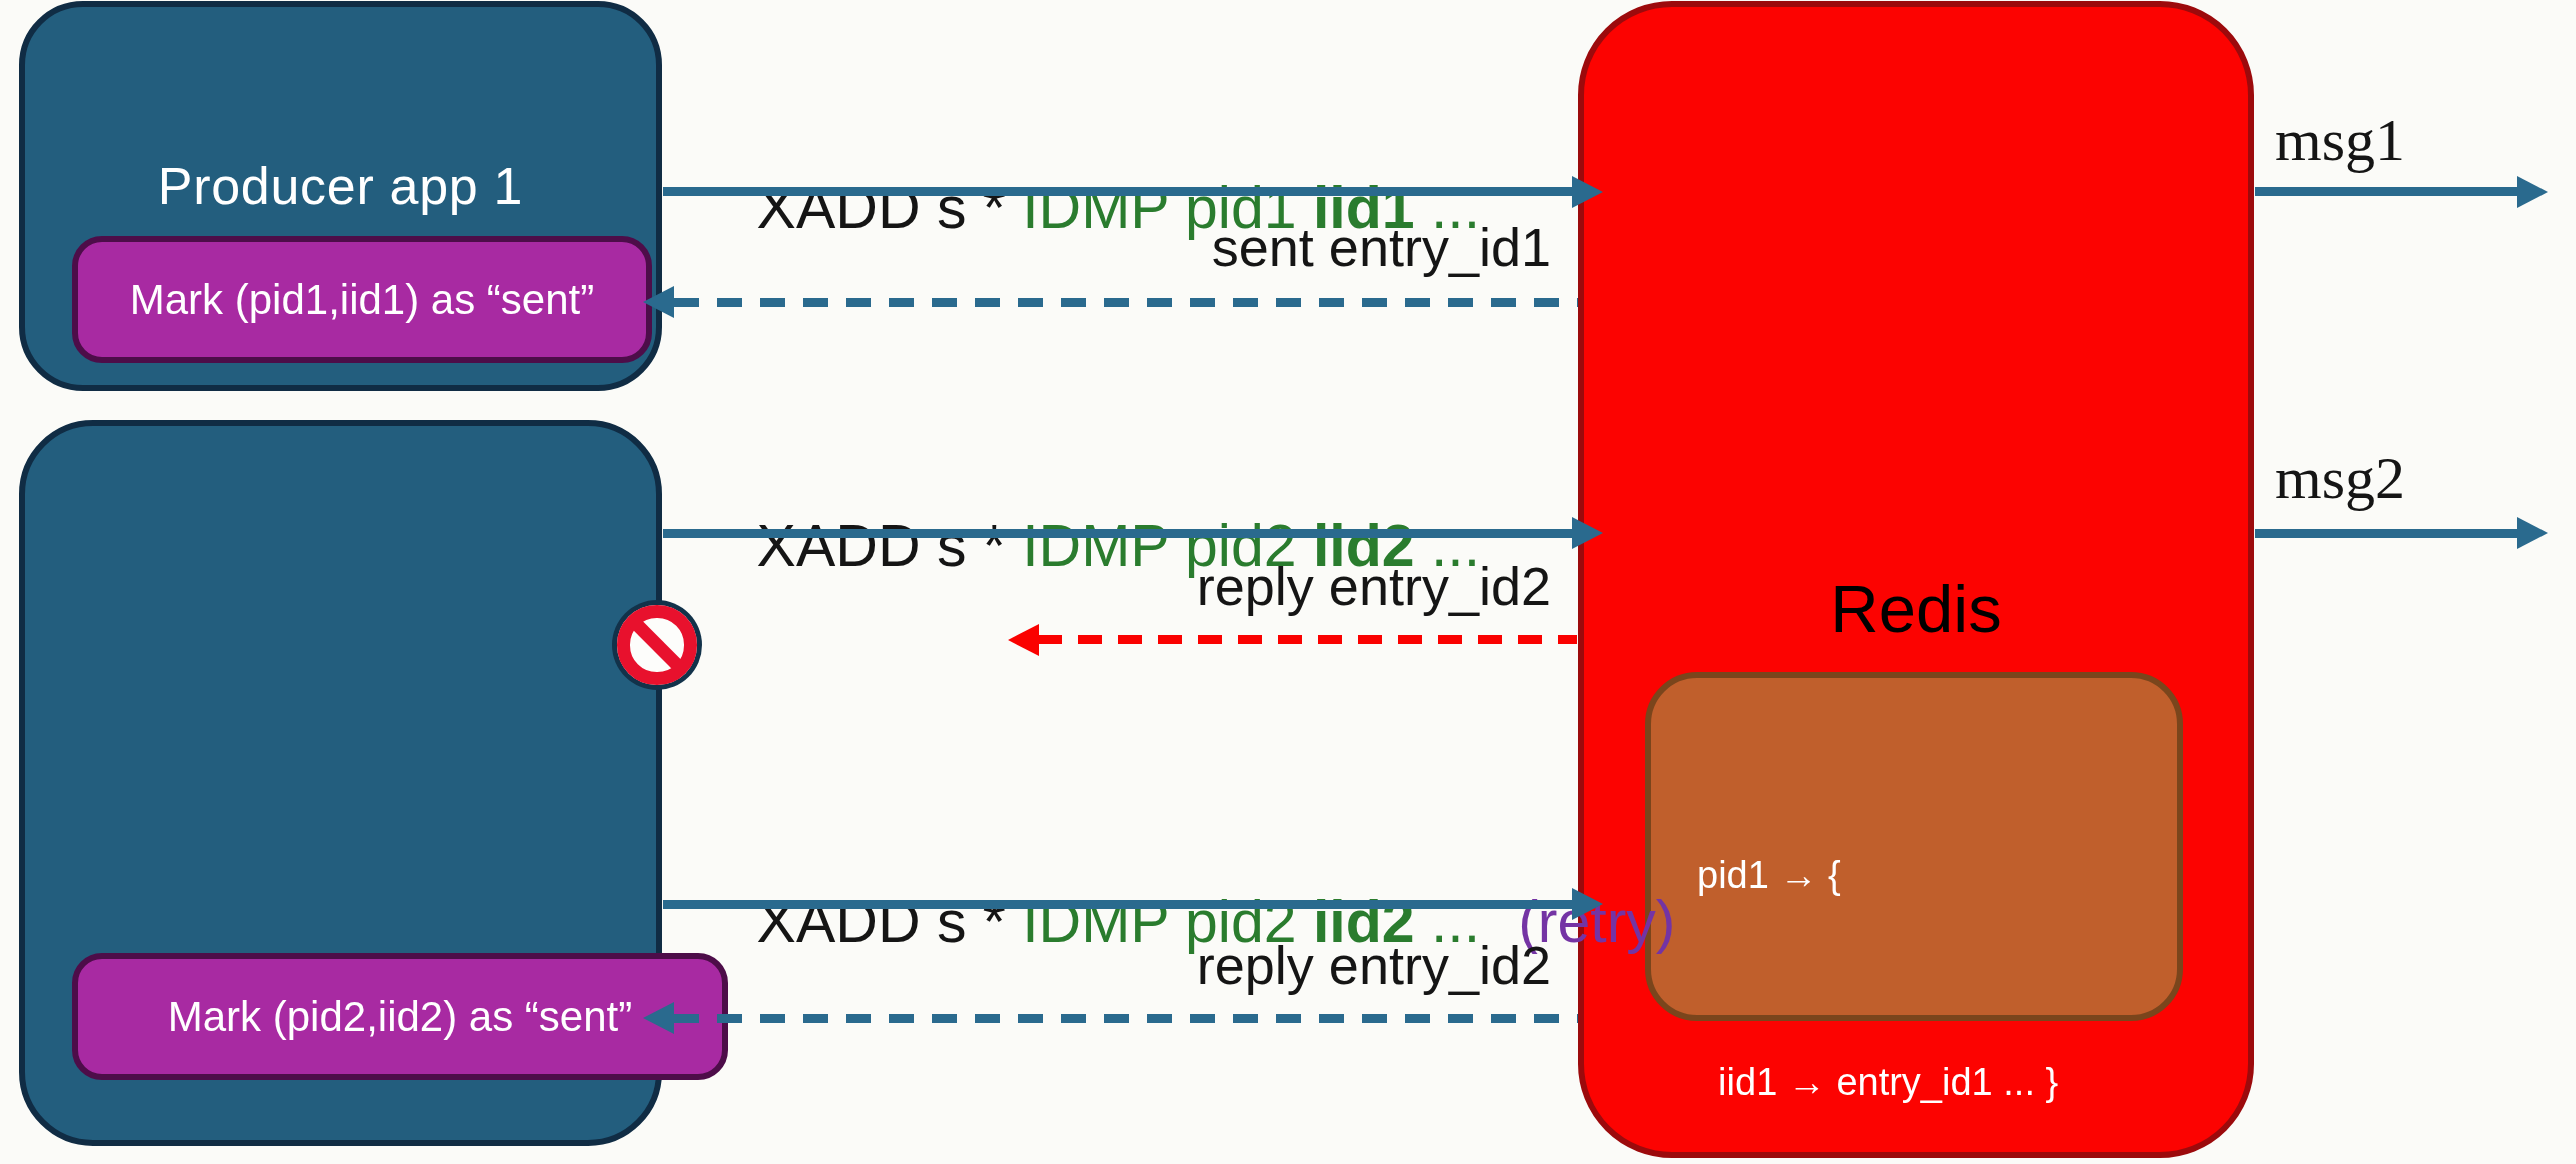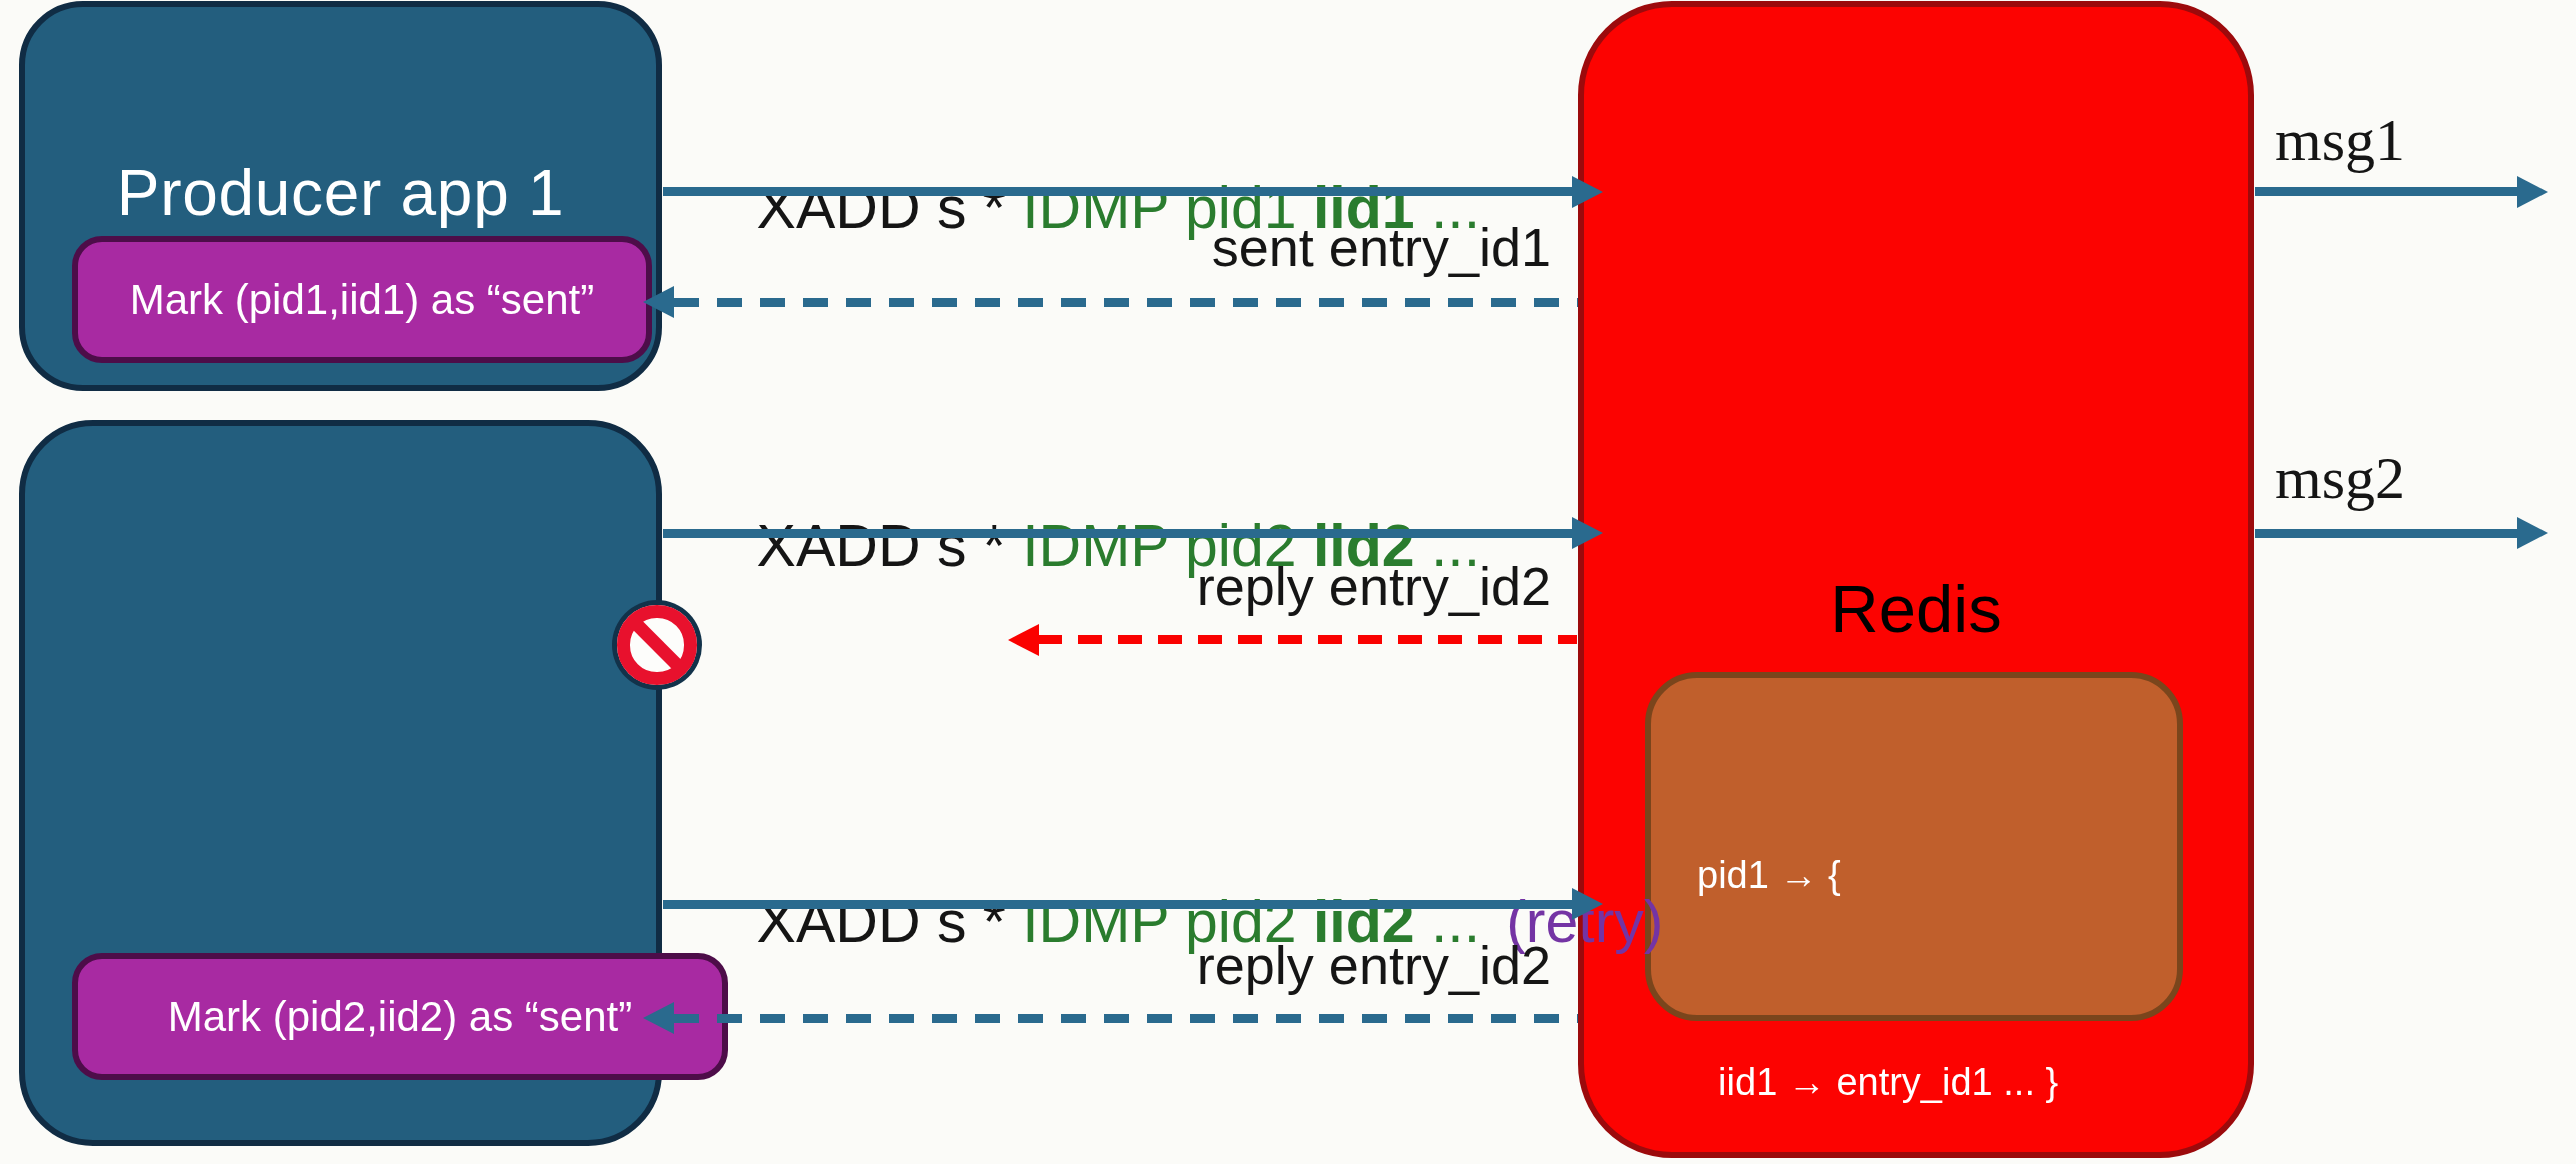--- a/index.html
+++ b/index.html
@@ -8,21 +8,21 @@
     background:#fbfbf8;
     font-family:"Liberation Sans", sans-serif;
   }
   
   .node { position:absolute; box-sizing:border-box; }
   .producer {
     background:#235e7e; border:6px solid #102c44; border-radius:67px;
   }
   .producer-title {
     position:absolute; left:0; right:8px; text-align:center;
-    color:#ffffff; font-size:64px; letter-spacing:0.7px; white-space:pre;
+    color:#ffffff; font-size:52px; letter-spacing:0.7px; white-space:pre;
   }
   .note-box {
     position:absolute; box-sizing:border-box;
     background:#a82aa2; border:6px solid #4d0d49; border-radius:30px;
     display:flex; align-items:center; justify-content:center;
     color:#ffffff; font-size:42px; white-space:pre;
   }
   .redis-box {
     background:#fc0301; border:6px solid #9c0a0c; border-radius:94px;
   }
@@ -33,21 +33,21 @@
     position:absolute; box-sizing:border-box;
     background:#c05f2c; border:6.7px solid #7a451c; border-radius:52px;
   }
   .store-lines {
     position:absolute; color:#ffffff; font-size:38px; line-height:69px; white-space:pre;
   }
   
   .flow-label { position:absolute; font-size:59px; color:#151515; white-space:pre; }
   .flow-label .green  { color:#2a7c2e; }
   .flow-label .greenb { color:#2a7c2e; font-weight:bold; }
-  .flow-label .purple { color:#7434a4; margin-left:26px; }
+  .flow-label .purple { color:#7434a4; margin-left:38px; }
   .reply-label { position:absolute; font-size:54px; color:#151515; text-align:right; white-space:pre; }
   .msg-label   { position:absolute; font-size:60px; color:#151515; white-space:pre;font-family:Liberation Serif, serif; }
   .small-note  { position:absolute; font-size:36px; color:#151515; text-align:center; white-space:pre; }
   
   .aline  { position:absolute; height:9.4px; background:#2a6a8e; }
   .adash  {
     position:absolute; height:9.4px;
     background:repeating-linear-gradient(90deg,#2a6a8e 0 25.5px, transparent 25.5px 43px);
   }
   .adash-red {

